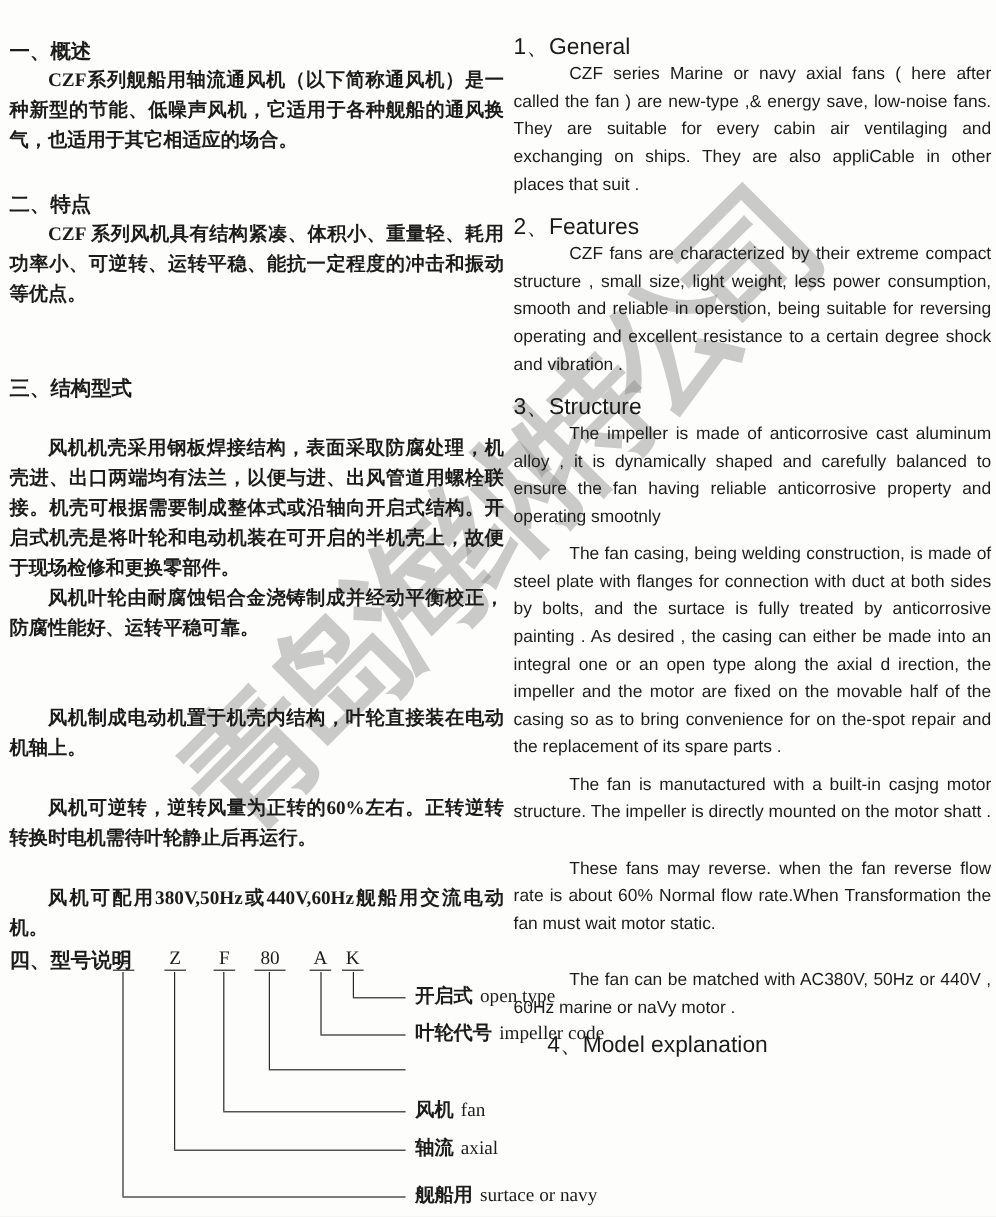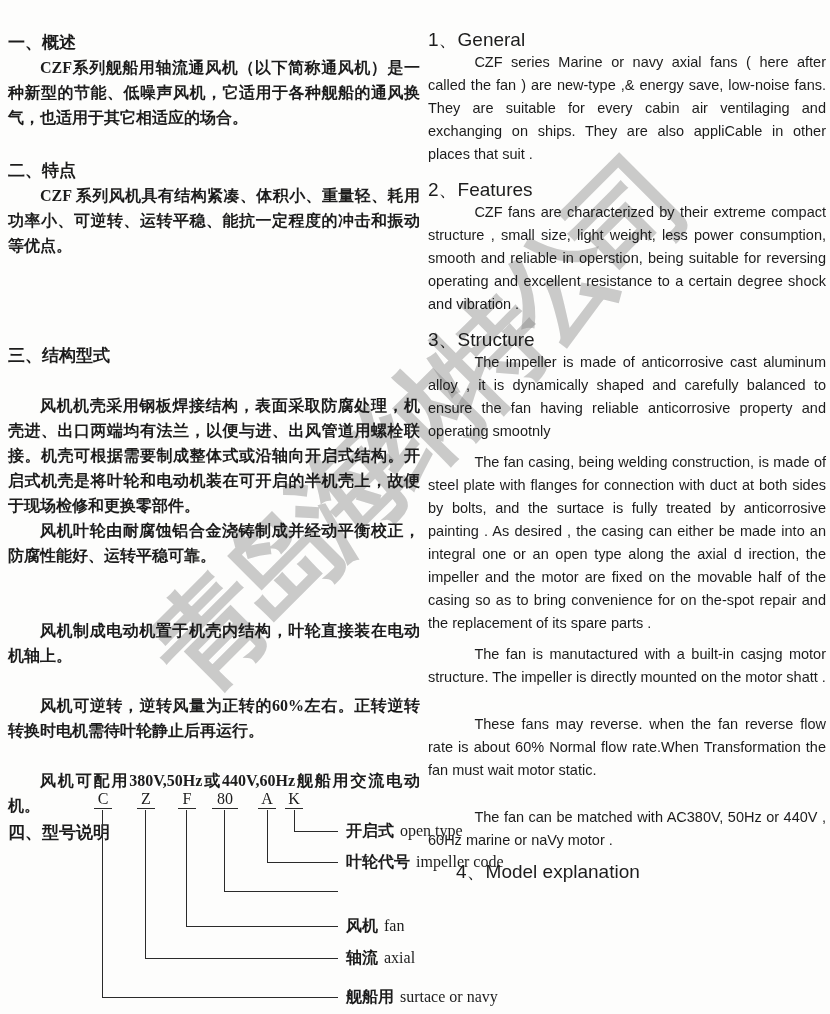--- a/index.html
+++ b/index.html
@@ -26,21 +26,21 @@
   .cn-h{
     margin:0;font-size:17px;line-height:25px;font-weight:bold;
     font-family:"Liberation Serif", serif;
   }
   .cn-p{
     margin:0;font-size:16px;line-height:25px;font-weight:bold;
     text-indent:2em;text-align:justify;
     font-family:"Liberation Serif", serif;
   }
   .cn-h.mt-s2{margin-top:28px;}
-  .cn-h.mt-s3{margin-top:85px;}
+  .cn-h.mt-s3{margin-top:53px;}
   .cn-h.mt-s4{margin-top:2px;}
   .cn-p.mt-1{margin-top:25px;}
   .cn-p.mt-2{margin-top:50px;}
 
   .en-h{
     margin:0;font-size:19px;line-height:23px;font-weight:normal;
     font-family:"Liberation Sans", sans-serif;
   }
   .en-p{
     margin:0;font-size:14.5px;line-height:23px;

